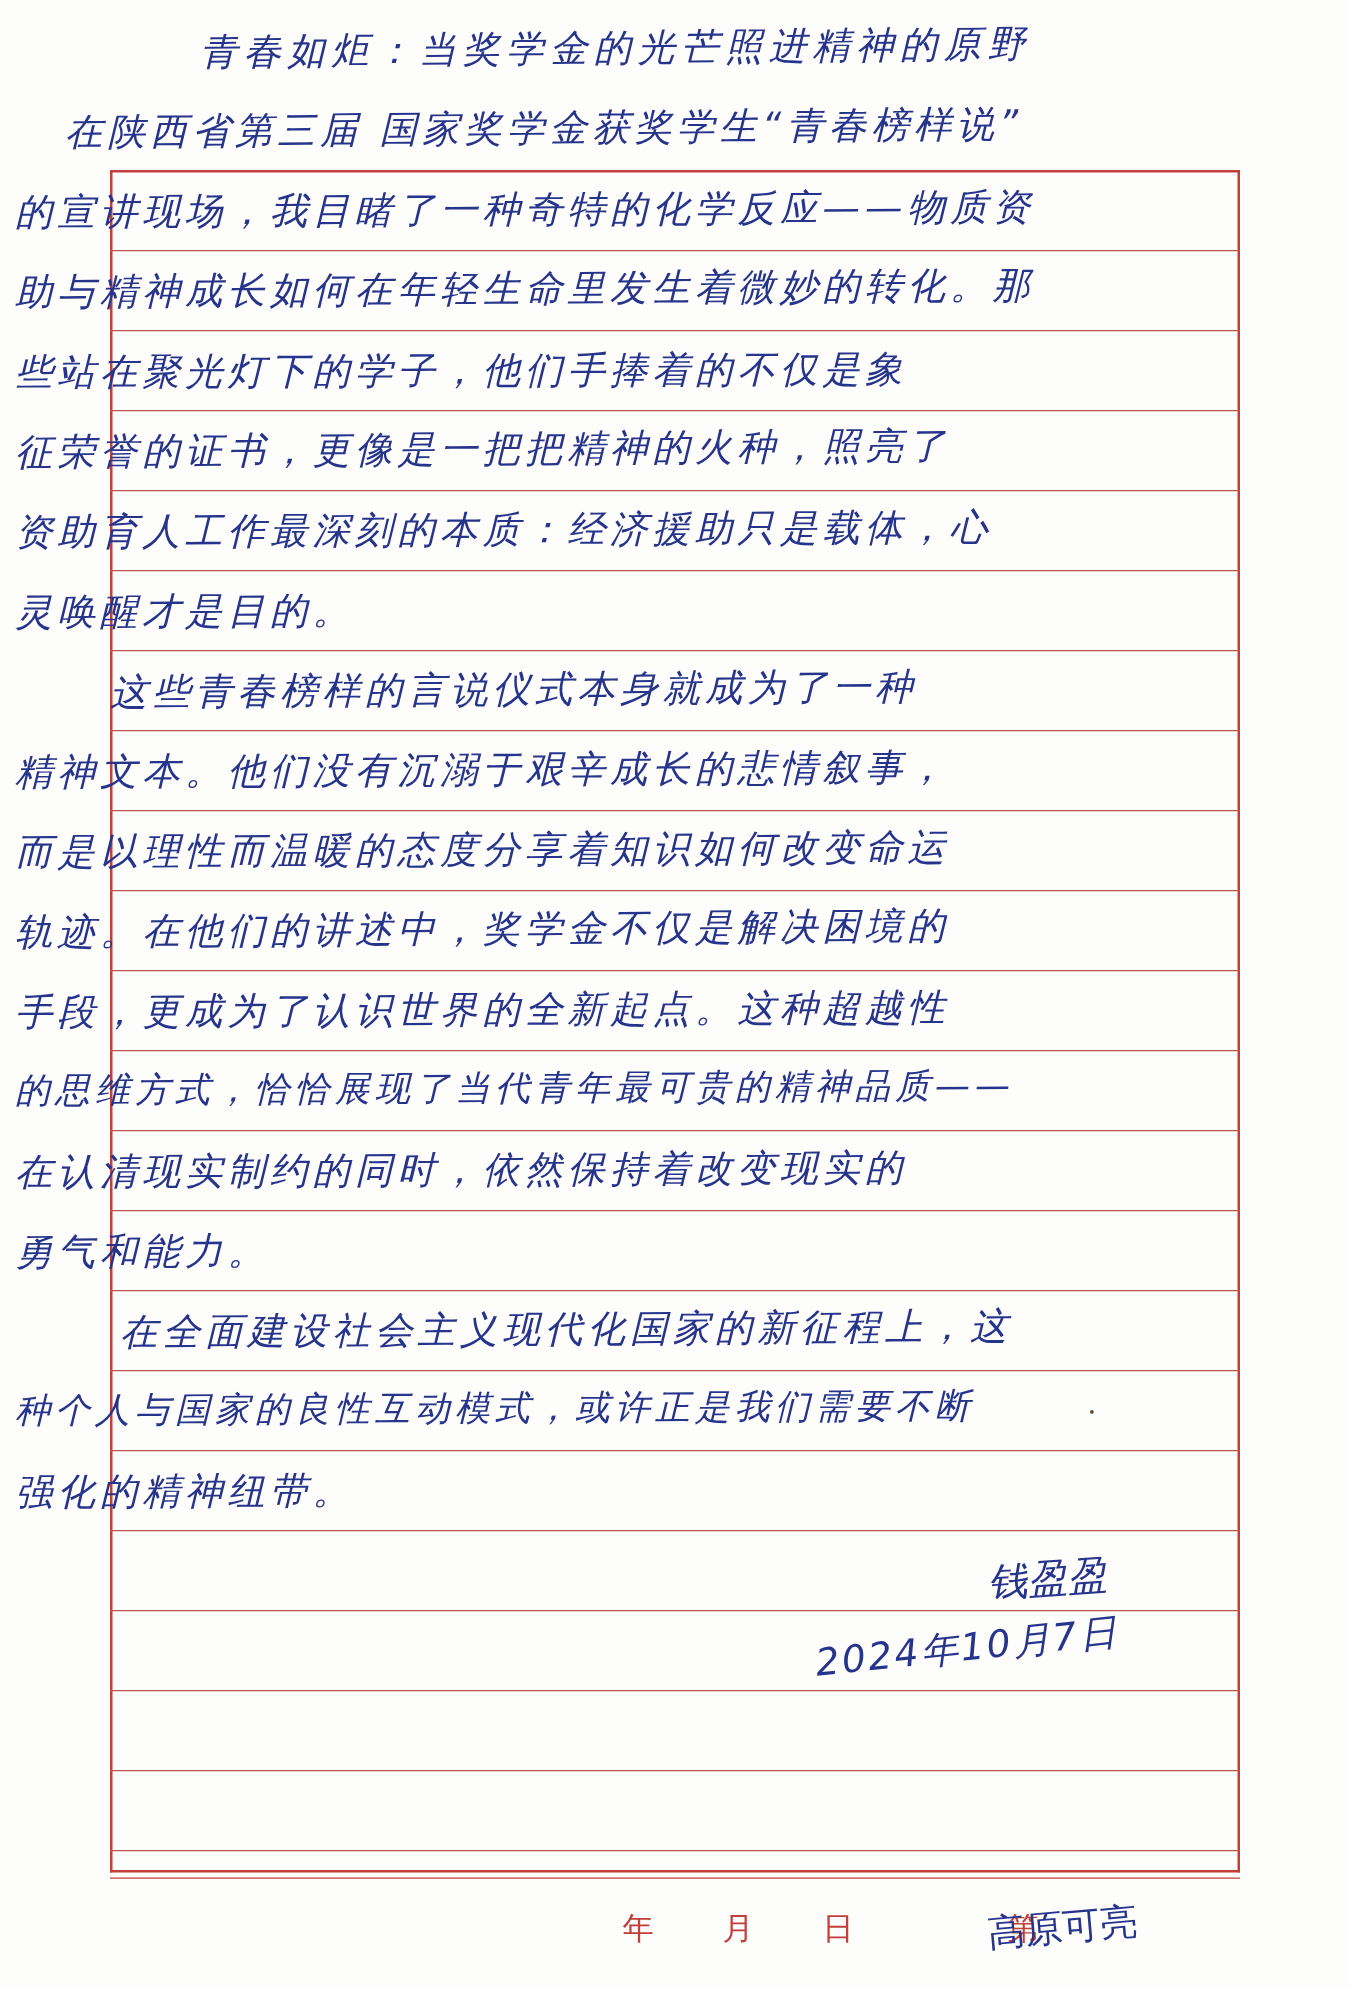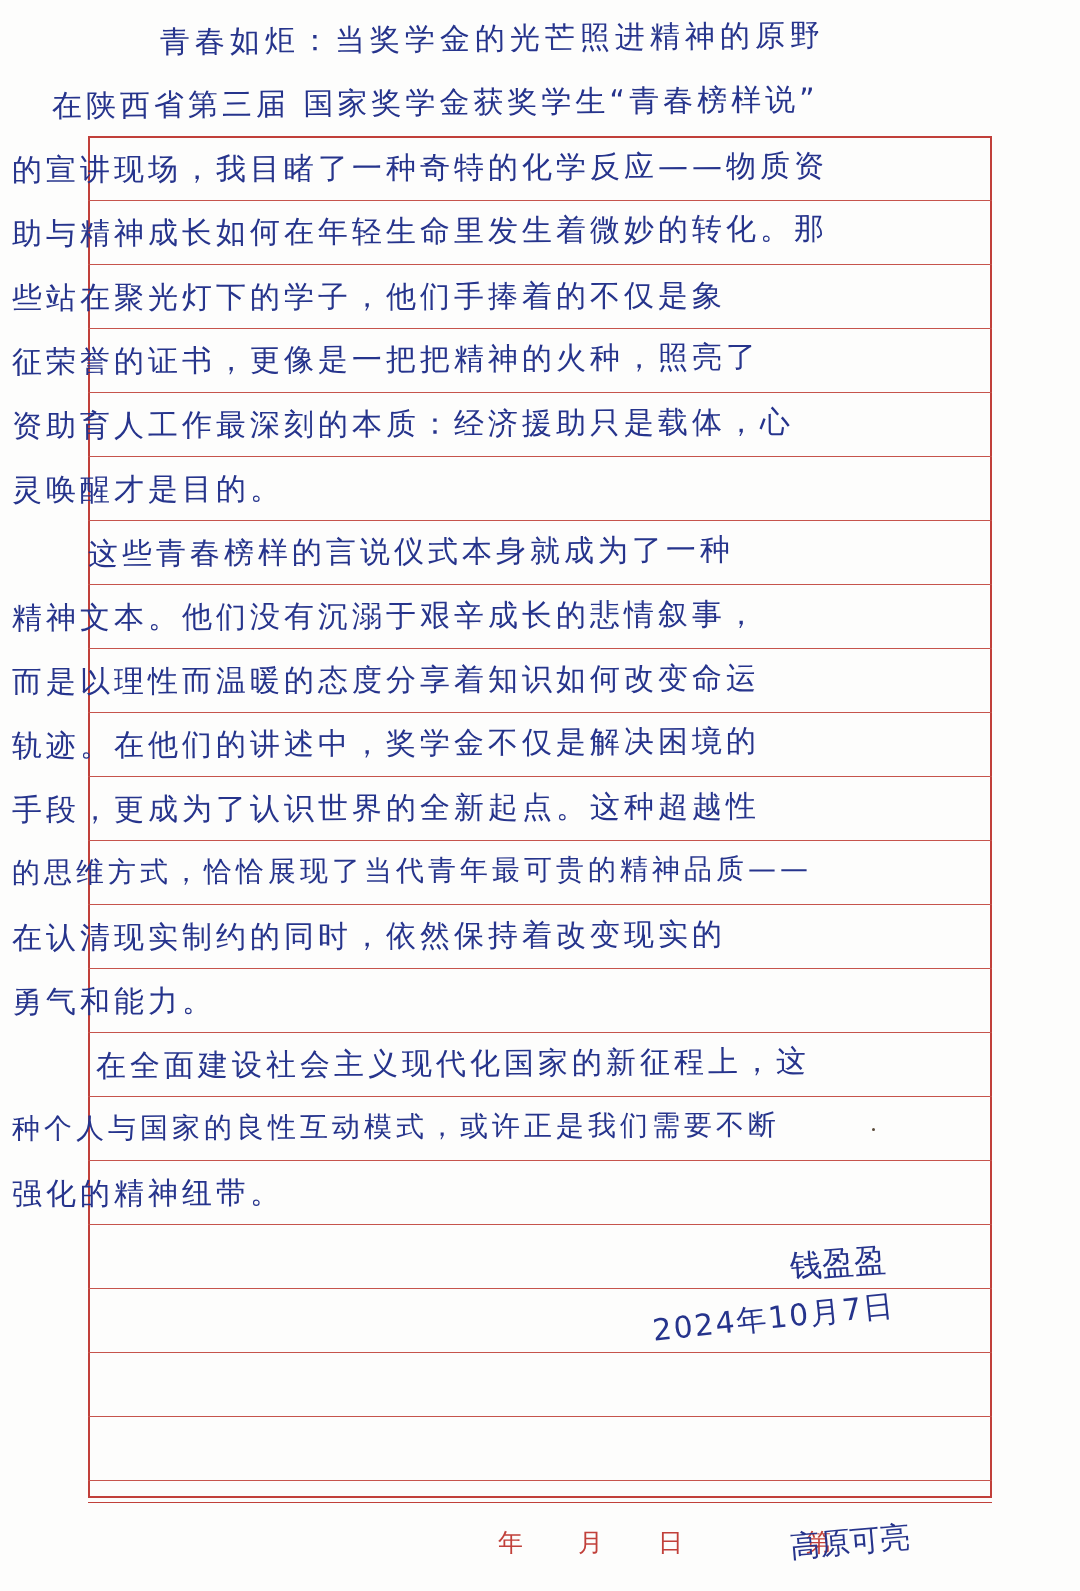--- a/index.html
+++ b/index.html
@@ -82,20 +82,21 @@
 
   
   .hand {
     position: absolute;
     left: 0;
     top: 0;
     width: 904px;
     height: 1362px;
     font-family: "DejaVu Sans", sans-serif;
     color: #1d2b6b;
+    font-style: italic;
   }
   .line {
     position: absolute;
     white-space: nowrap;
     font-size: 30px;
     letter-spacing: 4px;
     color: #26348c;
     transform-origin: left center;
   }
   .title {

